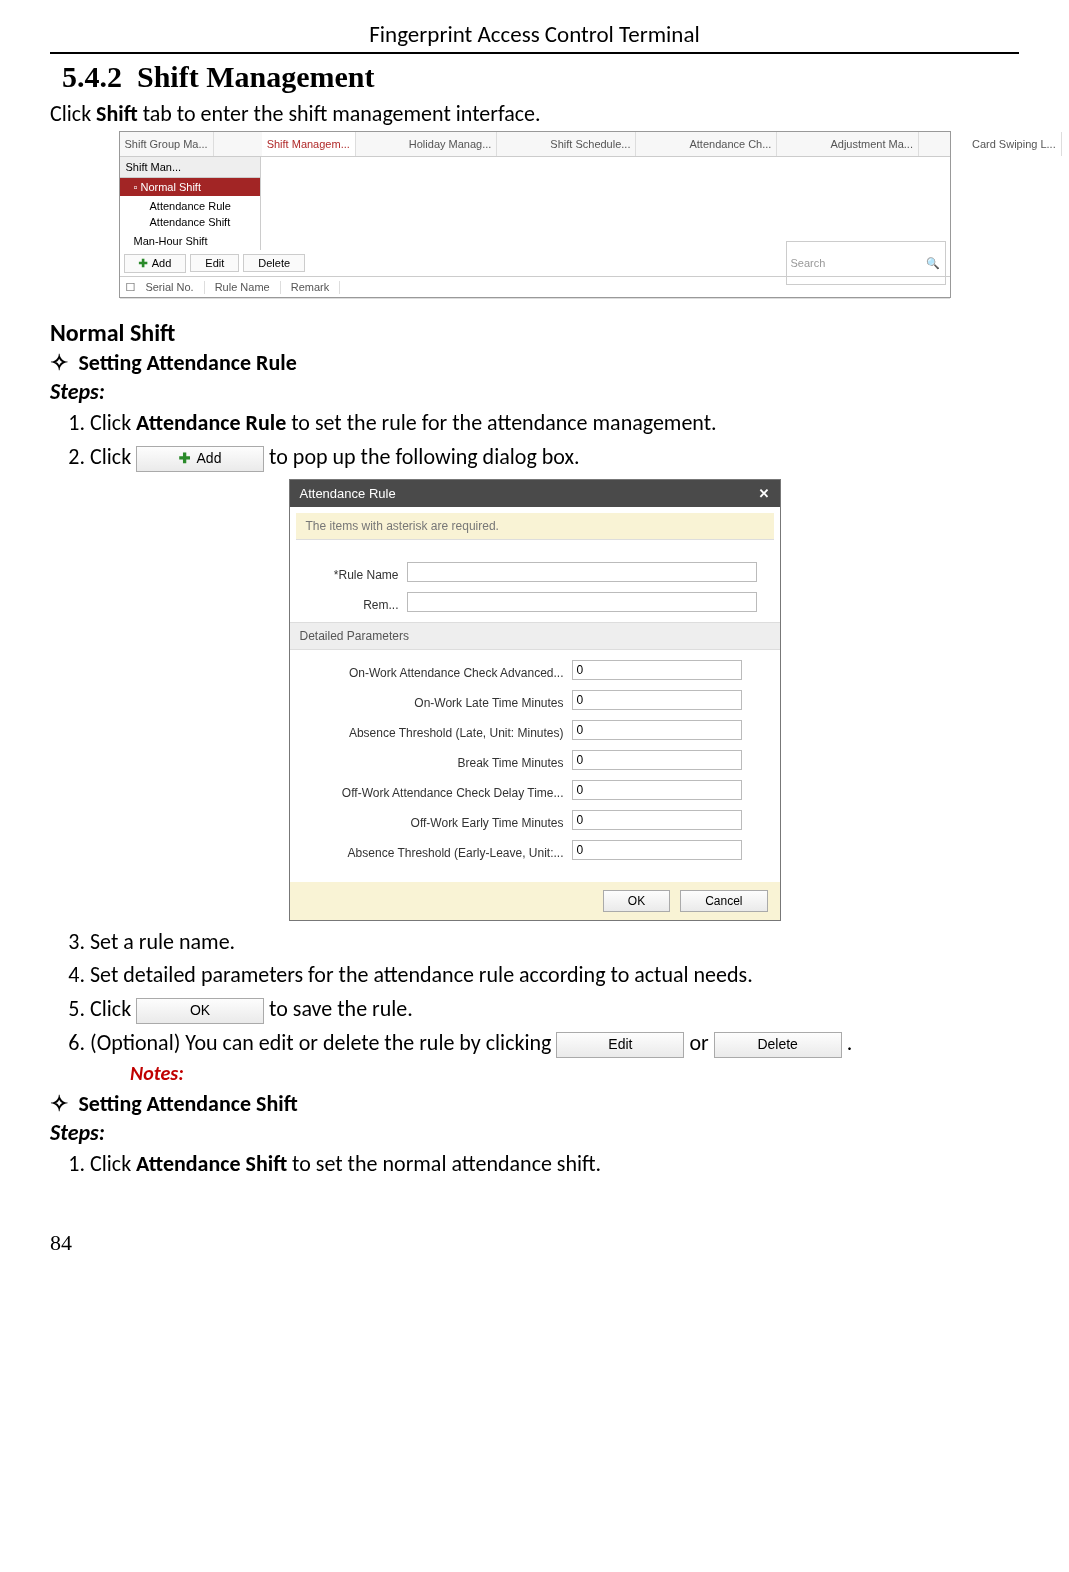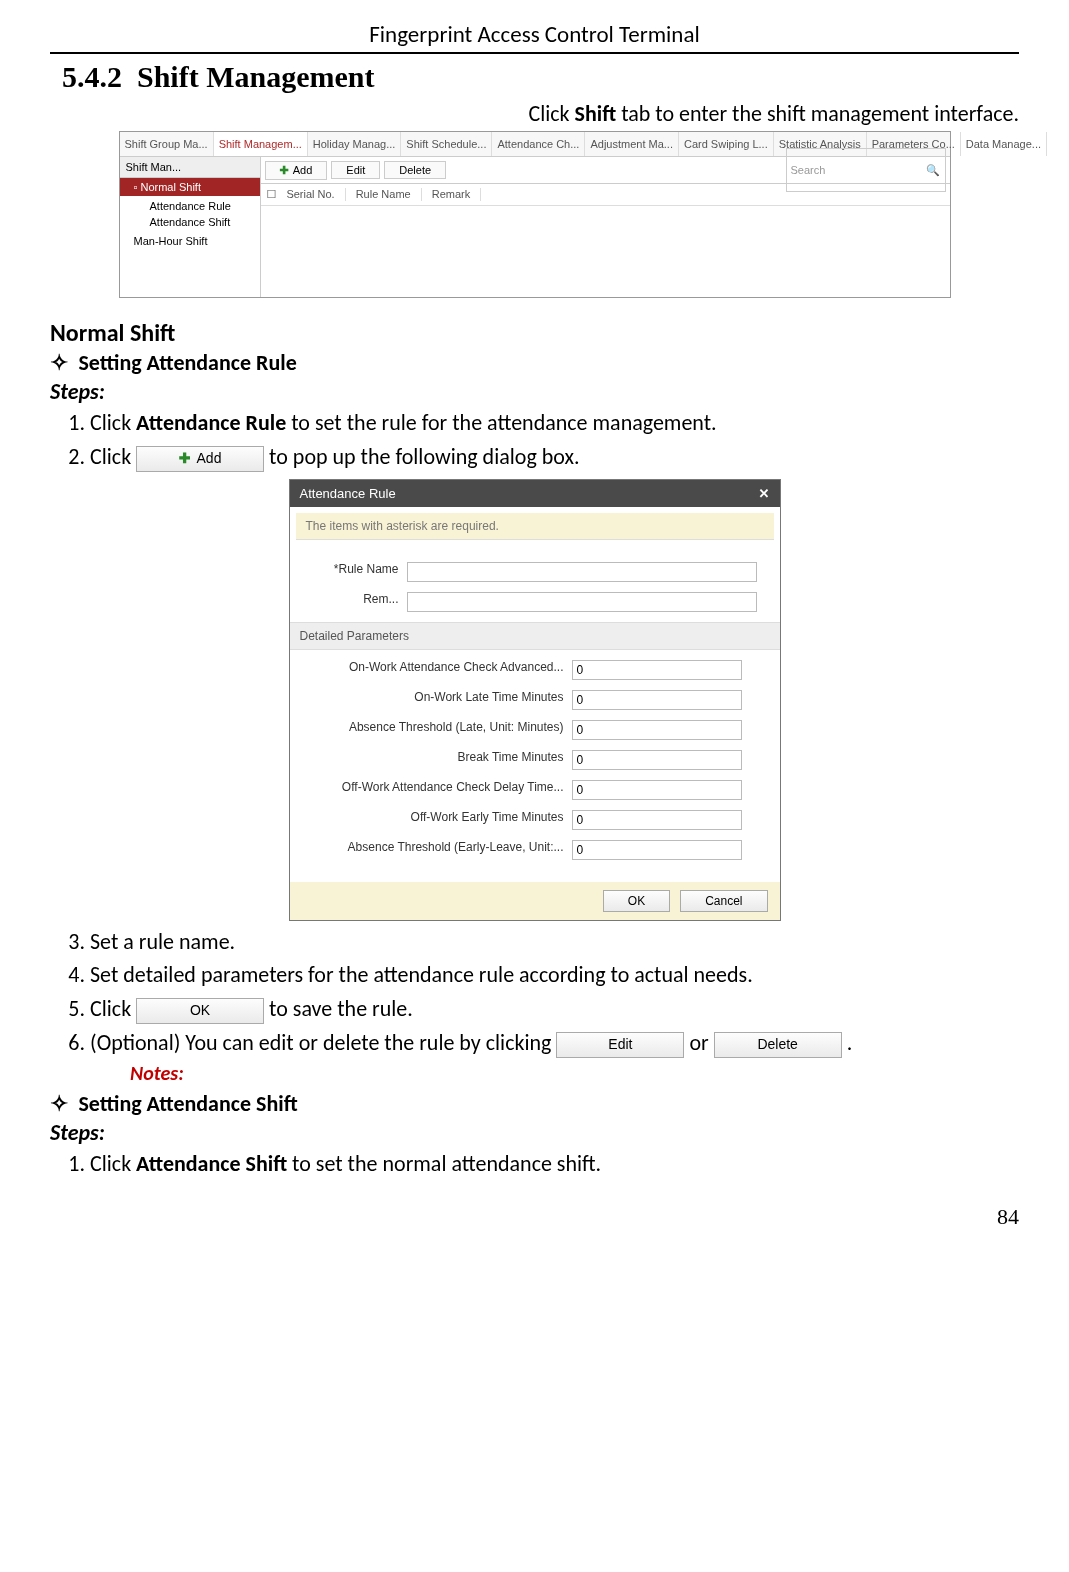--- a/index.html
+++ b/index.html
@@ -23,21 +23,20 @@
   }
   .section-heading {
     font-family: "Times New Roman", serif;
     font-size: 30px;
     font-weight: bold;
     margin: 4px 0 6px 12px;
   }
   .body-text {
     font-size: 22px;
     margin: 2px 0;
-    text-align: right;
   }
   .bold { font-weight: bold; }
   .subheading {
     font-size: 24px;
     font-weight: bold;
     margin: 20px 0 2px 0;
   }
   .diamond-line {
     font-size: 22px;
     font-weight: bold;
@@ -69,53 +68,54 @@
     list-style: disc;
     margin: 0;
     padding-left: 70px;
     font-size: 22px;
   }
   ul.bullets > li {
     margin: 3px 0;
     text-align: justify;
   }
   .page-number {
-    text-align: right;
+    text-align: left;
     font-size: 22px;
     font-family: "Times New Roman", serif;
-    margin-top: 24px;
+    margin-top: 50px;
   }
 
   
   .shot1 {
     width: 830px;
     margin: 4px auto;
     border: 1px solid #999;
     font-family: Arial, sans-serif;
     font-size: 12px;
     background: #fff;
   }
   .shot1-tabs {
     display: flex;
     background: #f7f7f7;
     border-bottom: 1px solid #ccc;
     height: 24px;
     align-items: center;
+    gap: 48px;
   }
   .shot1-tab {
     padding: 0 5px;
     white-space: nowrap;
     color: #555;
     border-right: 1px solid #ddd;
     font-size: 11px;
     height: 24px;
     line-height: 24px;
   }
   .shot1-tab.active { color: #b02a2a; background: #fff; }
-  .shot1-body { display: flex; height: 140px; }
+  .shot1-body { display: flex; height: 140px; flex-direction: column; }
   .shot1-left {
     width: 140px;
     border-right: 1px solid #ccc;
     background: #fff;
   }
   .shot1-left-header {
     background: #eee;
     padding: 4px 6px;
     font-size: 11px;
     border-bottom: 1px solid #ccc;
@@ -208,21 +208,21 @@
     background: #f9f3d5;
     color: #777;
     font-size: 12px;
     padding: 6px 10px;
     border-bottom: 1px solid #ddd;
     margin: 6px;
   }
   .dialog-body { padding: 6px 14px 2px 14px; }
   .form-row {
     display: flex;
-    align-items: flex-start;
+    align-items: flex-end;
     margin: 10px 0;
   }
   .form-row label {
     width: 260px;
     text-align: right;
     font-size: 12px;
     padding-right: 8px;
     color: #333;
   }
   .form-row.short label { width: 95px; }

